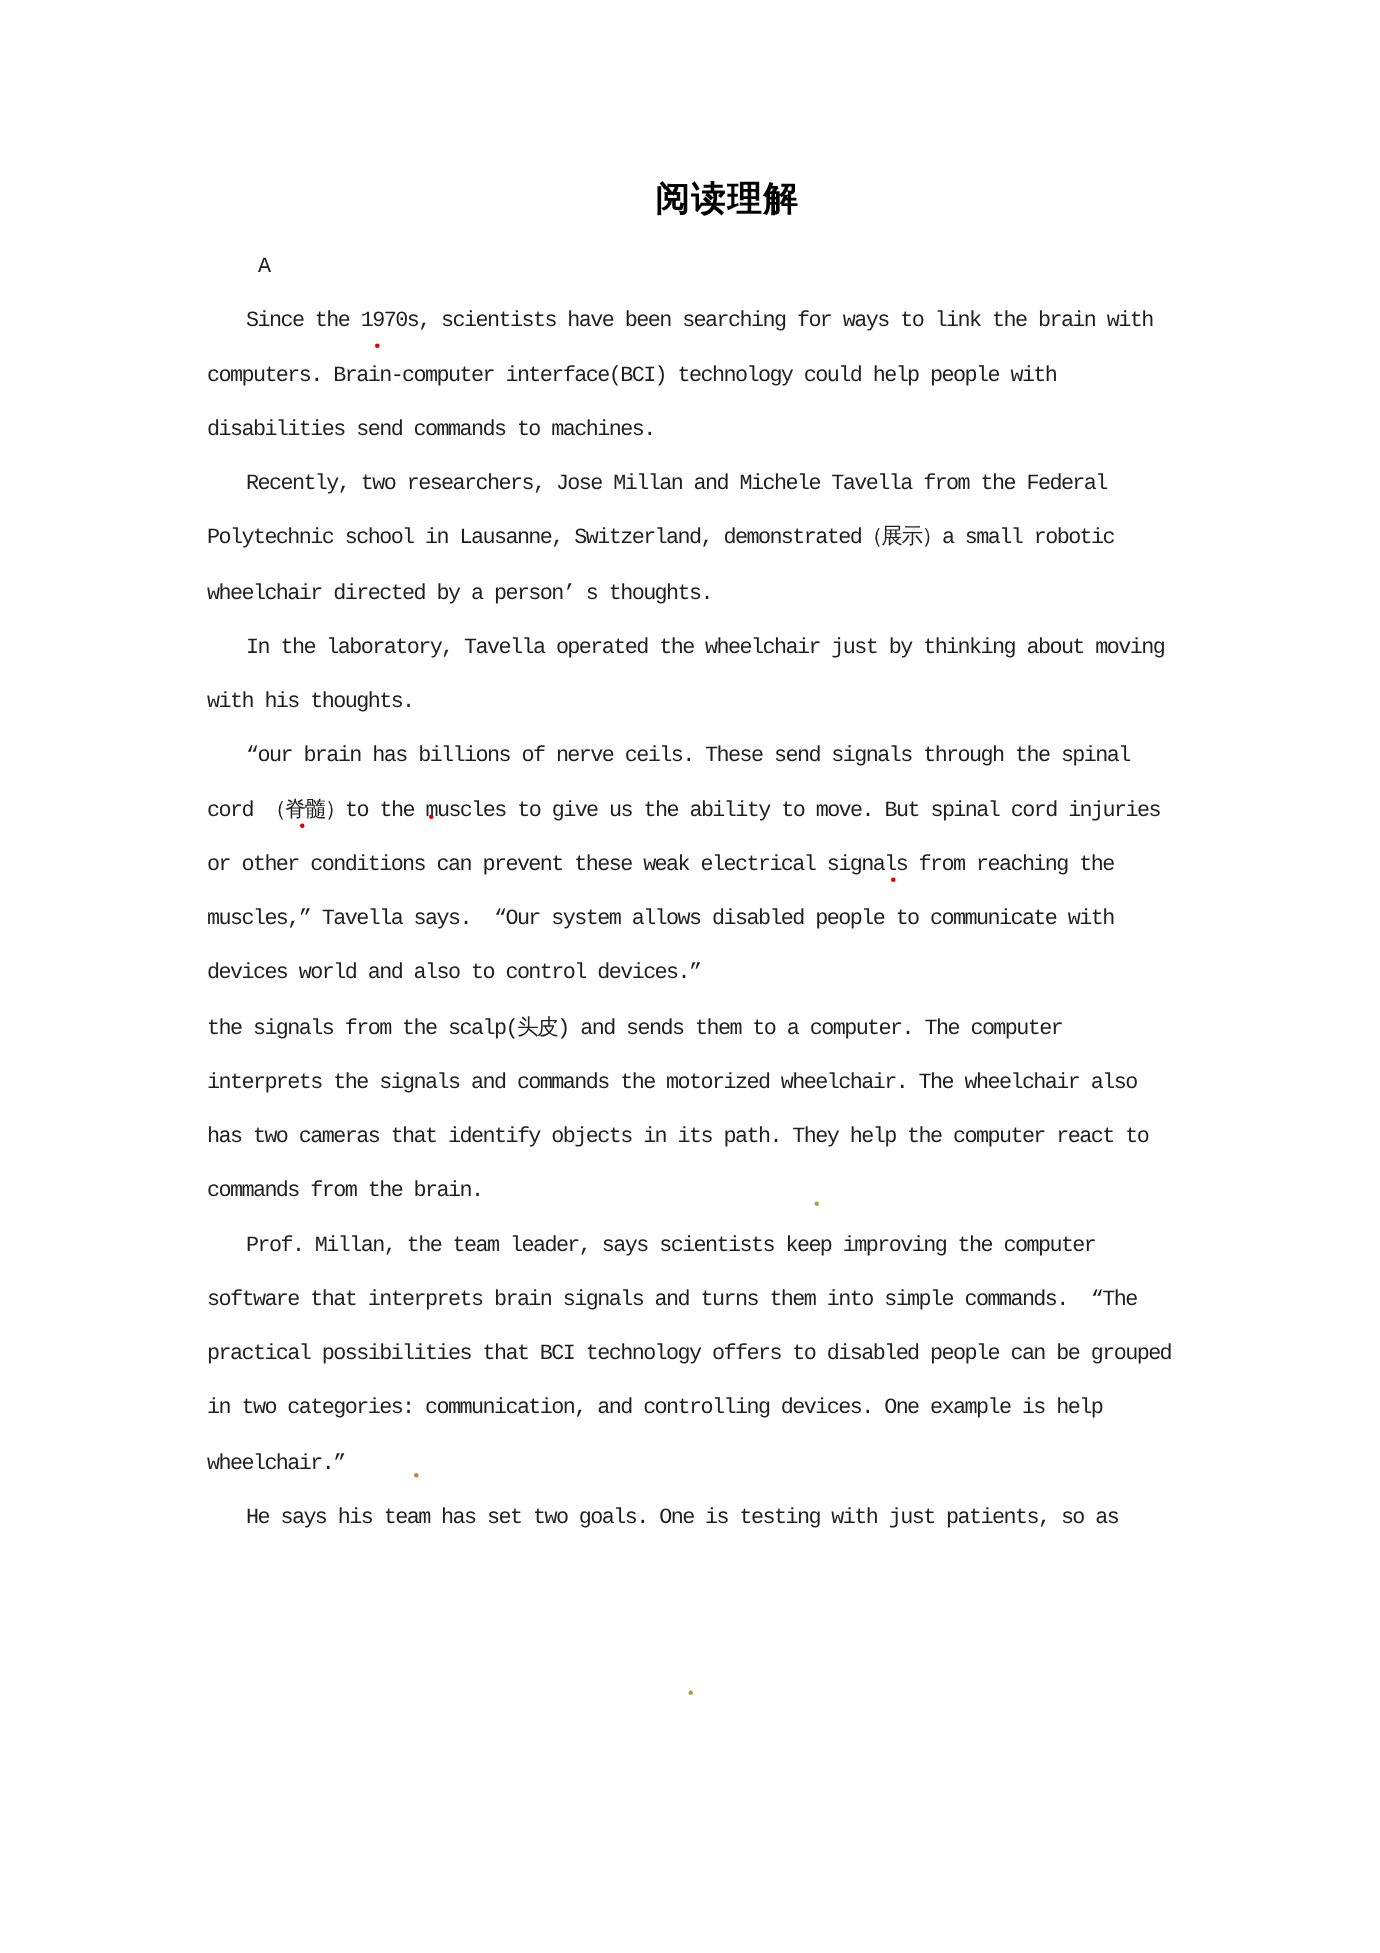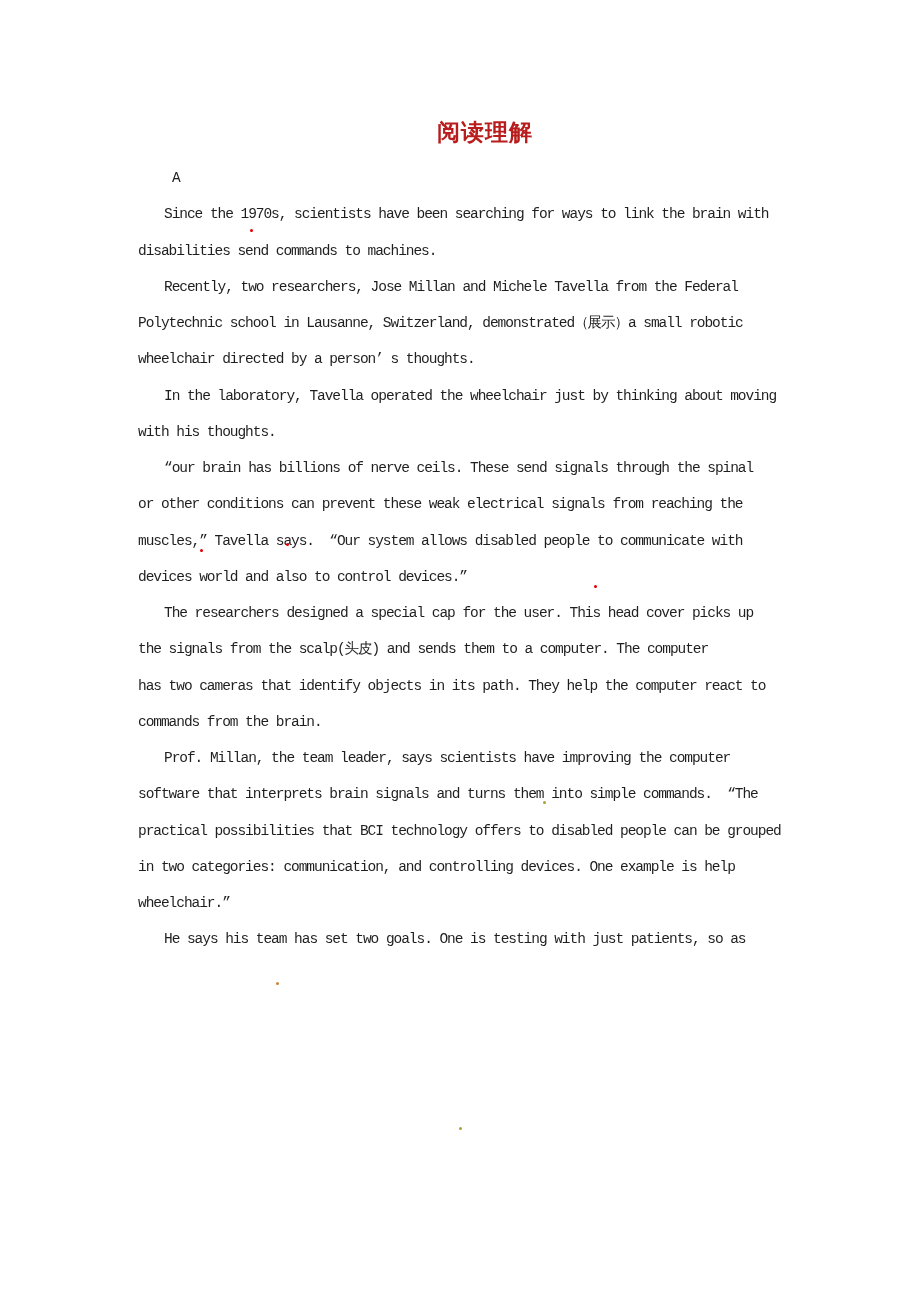--- a/index.html
+++ b/index.html
@@ -42,41 +42,43 @@
     position:absolute;
     width:3px;
     height:3px;
     border-radius:1.5px;
   }
 </style>
 </head>
 <body>
 
 <div class="page">
-  <h1 class="title" style="color: #b91c1c; text-align: center;">阅读理解</h1>
+  <h1 class="title" style="color: #000000; text-align: center;">阅读理解</h1>
 
   <div class="article">
     <div class="line section-label">A</div>
     <div id="paragraphs">
         <div class="line first">Since the 1970s, scientists have been searching for ways to link the brain with</div>
+        <div class="line">computers. Brain-computer interface(BCI) technology could help people with</div>
         <div class="line">disabilities send commands to machines.</div>
         <div class="line first">Recently, two researchers, Jose Millan and Michele Tavella from the Federal</div>
         <div class="line">Polytechnic school in Lausanne, Switzerland, demonstrated（展示）a small robotic</div>
         <div class="line">wheelchair directed by a person’ s thoughts.</div>
         <div class="line first">In the laboratory, Tavella operated the wheelchair just by thinking about moving</div>
         <div class="line">with his thoughts.</div>
         <div class="line first">“our brain has billions of nerve ceils. These send signals through the spinal</div>
+        <div class="line">cord （脊髓）to the muscles to give us the ability to move. But spinal cord injuries</div>
         <div class="line">or other conditions can prevent these weak electrical signals from reaching the</div>
         <div class="line">muscles,” Tavella says.  “Our system allows disabled people to communicate with</div>
         <div class="line">devices world and also to control devices.”</div>
-        <div class="line first">The researchers designed a special cap for the user. This head cover picks up</div>
         <div class="line">the signals from the scalp(头皮) and sends them to a computer. The computer</div>
+        <div class="line">interprets the signals and commands the motorized wheelchair. The wheelchair also</div>
         <div class="line">has two cameras that identify objects in its path. They help the computer react to</div>
         <div class="line">commands from the brain.</div>
-        <div class="line first">Prof. Millan, the team leader, says scientists have improving the computer</div>
+        <div class="line first">Prof. Millan, the team leader, says scientists keep improving the computer</div>
         <div class="line">software that interprets brain signals and turns them into simple commands.  “The</div>
         <div class="line">practical possibilities that BCI technology offers to disabled people can be grouped</div>
         <div class="line">in two categories: communication, and controlling devices. One example is help</div>
         <div class="line">wheelchair.”</div>
         <div class="line first">He says his team has set two goals. One is testing with just patients, so as</div>
       </div>
   </div>
 
   <div id="artifacts">
       <div class="dot" style="left: 250px; top: 229px; background: rgb(224, 0, 0);"></div>

